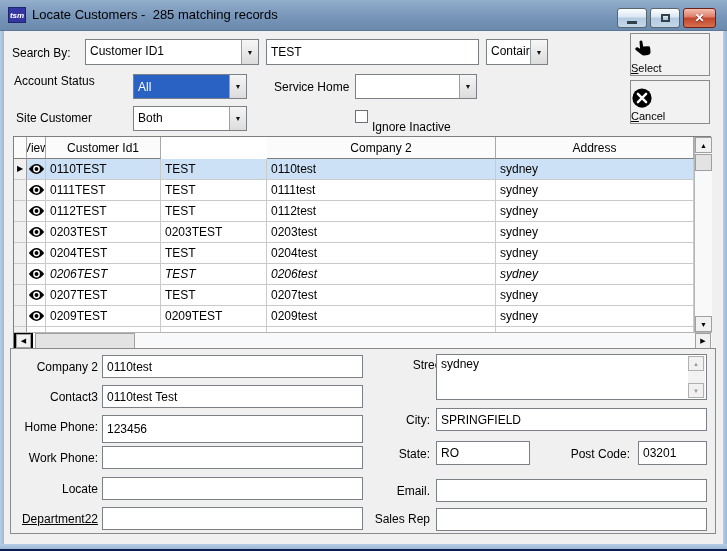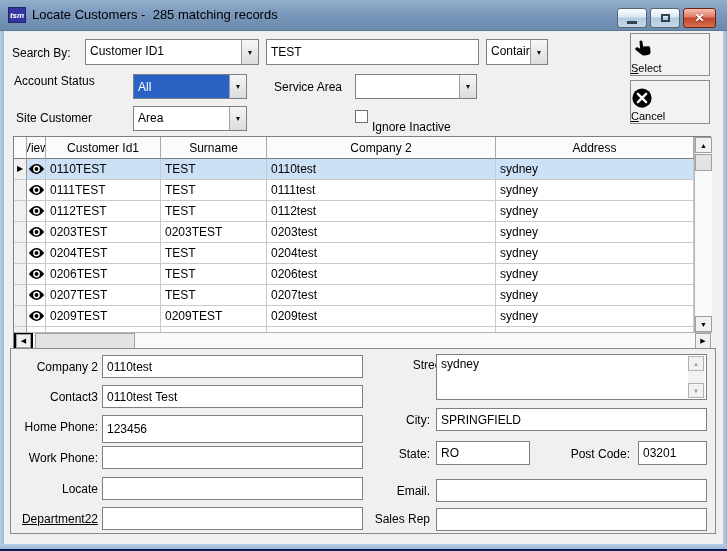--- a/index.html
+++ b/index.html
@@ -133,29 +133,29 @@
   <div class="combo" style="left:486px; top:39px; width:62px; height:26px;">
     <div class="combo-text">Contair</div>
     <div class="combo-btn">▼</div>
   </div>
 
   <div class="lbl" style="left:14px; top:64px;margin-top:10px;">Account Status</div>
   <div class="combo hlight" style="left:133px; top:74px; width:114px; height:25px;">
     <div class="combo-text">All</div>
     <div class="combo-btn">▼</div>
   </div>
-  <div class="lbl" style="left:274px; top:80px;">Service Area</div>
+  <div class="lbl" style="left:274px; top:80px;">Service Home</div>
   <div class="combo" style="left:355px; top:74px; width:122px; height:25px;">
     <div class="combo-text"></div>
     <div class="combo-btn">▼</div>
   </div>
 
   <div class="lbl" style="left:16px; top:111px;">Site Customer</div>
   <div class="combo" style="left:133px; top:106px; width:114px; height:25px;">
-    <div class="combo-text">Area</div>
+    <div class="combo-text">Both</div>
     <div class="combo-btn">▼</div>
   </div>
   <div class="checkbox" style="left:355px; top:110px;"></div>
   <div class="lbl" style="left:372px; top:120px;">Ignore Inactive</div>
 
   <div class="actbtn" style="top:33px; height:43px;">
     <svg width="22" height="22" viewBox="0 0 24 24">
       <path fill="#000" d="M11.2 1.6c-1.1-.2-2 .7-1.9 1.8l.6 7.3-2.3-1.5c-.9-.6-2.1-.3-2.6.6-.5.8-.3 1.9.5 2.5l6.3 4.9c.7.5 1.5.8 2.4.7l4.3-.4c1.7-.2 3-1.7 2.8-3.5l-.4-4.3c-.1-1-.9-1.7-1.9-1.7l-5.8.2-.7-5c-.1-.8-.6-1.4-1.3-1.6z"></path>
     </svg>
     <div class="btn-caption">Select</div>
@@ -166,21 +166,20 @@
       <path d="M7.5 7.5 L16.5 16.5 M16.5 7.5 L7.5 16.5" stroke="#fff" stroke-width="2.6" stroke-linecap="round"></path>
     </svg>
     <div class="btn-caption">Cancel</div>
   </div>
 
   <div class="grid">
     <div class="hrow">
       <div class="hcell csel"></div>
       <div class="hcell cview">View</div>
       <div class="hcell c1">Customer Id1</div>
-      <div class="hcell c2">Surname</div>
       <div class="hcell c3">Company 2</div>
       <div class="hcell c4">Address</div>
     </div>
 
     <div class="grid-row selected" style="top:22px;">
       <div class="cell sel csel">
           <span class="cur-arrow">▶</span>
         </div>
       <div class="cell view cview">
           <svg width="17" height="12" viewBox="0 0 20 14">
@@ -243,21 +242,21 @@
             <path d="M1 7 Q10 -4.5 19 7 Q10 18.5 1 7 Z" fill="#000"></path>
             <circle cx="10" cy="7" r="4" fill="#fff"></circle>
             <circle cx="10" cy="7" r="2.3" fill="#000"></circle>
           </svg>
         </div>
       <div class="cell c1">0204TEST</div>
       <div class="cell c2">TEST</div>
       <div class="cell c3">0204test</div>
       <div class="cell c4">sydney</div>
     </div>
-    <div class="grid-row" style="top:127px;">
+    <div class="grid-row" style="top:127px;font-style:italic;">
       <div class="cell sel csel"></div>
       <div class="cell view cview">
           <svg width="17" height="12" viewBox="0 0 20 14">
             <path d="M1 7 Q10 -4.5 19 7 Q10 18.5 1 7 Z" fill="#000"></path>
             <circle cx="10" cy="7" r="4" fill="#fff"></circle>
             <circle cx="10" cy="7" r="2.3" fill="#000"></circle>
           </svg>
         </div>
       <div class="cell c1">0206TEST</div>
       <div class="cell c2">TEST</div>

